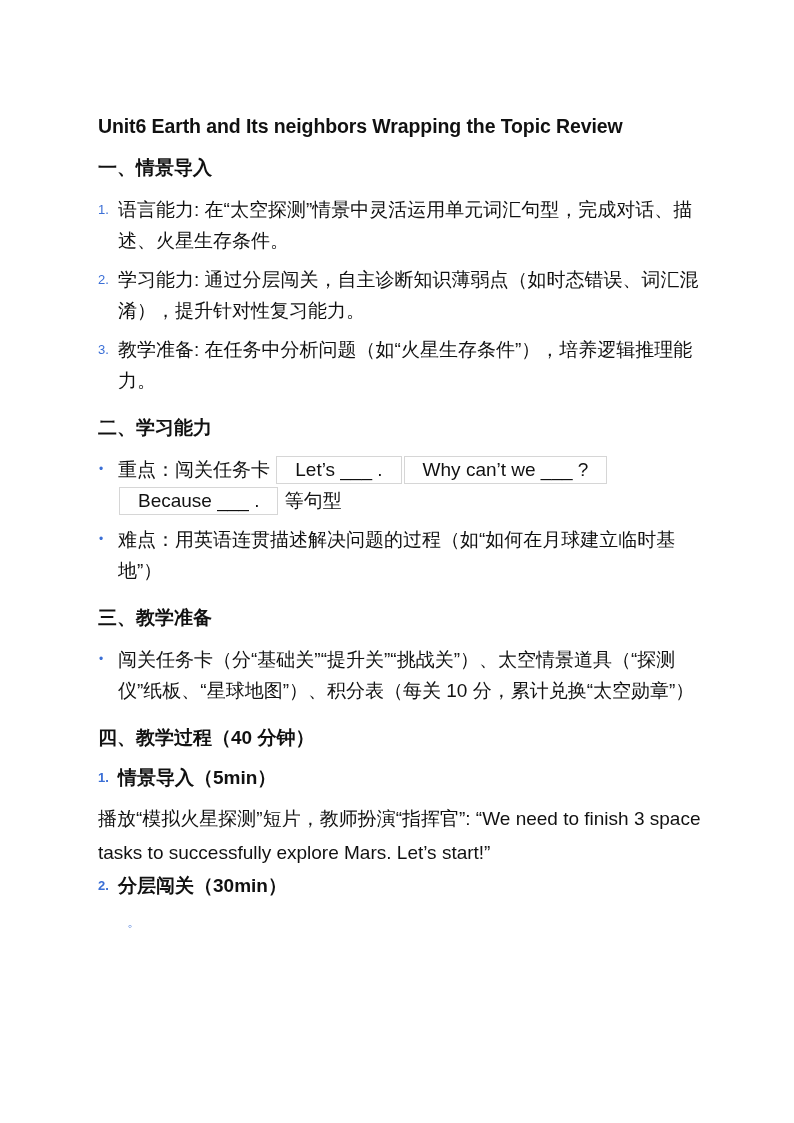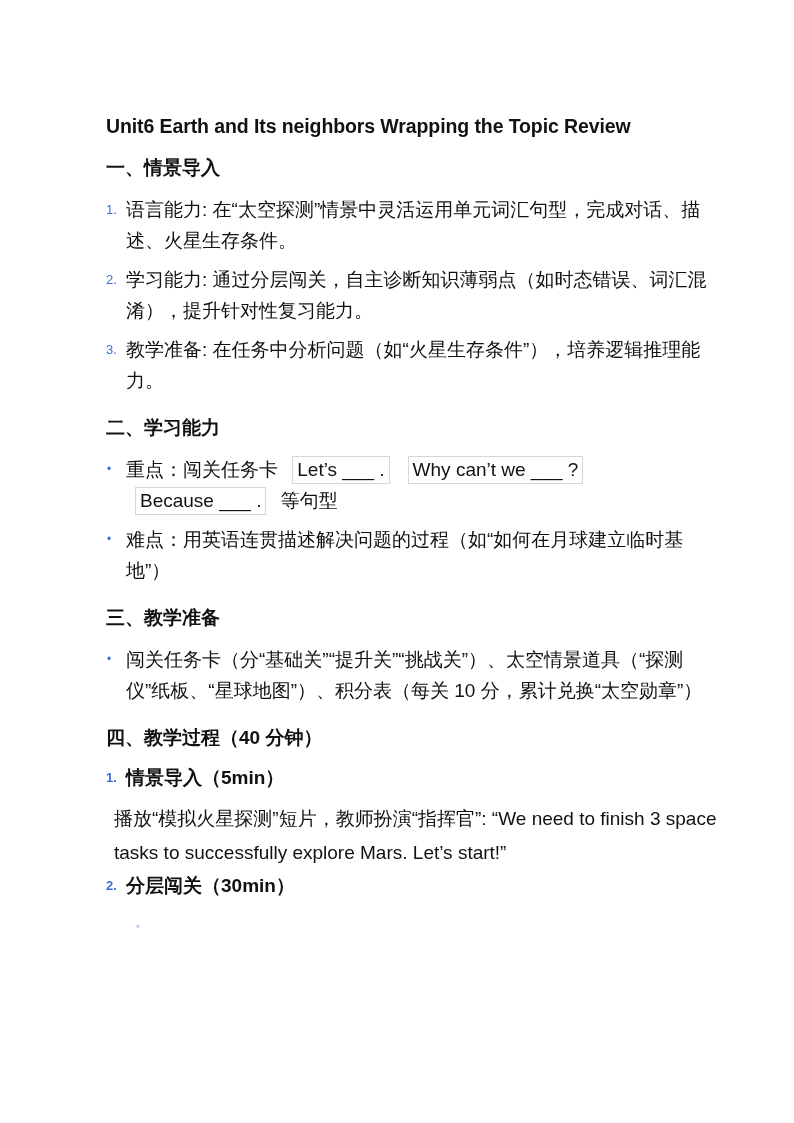--- a/index.html
+++ b/index.html
@@ -10,21 +10,21 @@
     body {
       width: 794px;
       height: 1123px;
       position: relative;
       overflow: hidden;
       font-family: "Liberation Sans", "DejaVu Sans", sans-serif;
       color: #111111;
     }
     .page {
       position: absolute;
-      left: 106px;
+      left: 98px;
       top: 112px;
       width: 612px;
     }
     .doc-title {
       font-size: 19.5px;
       font-weight: bold;
       line-height: 28px;
       margin: 0 0 14px 0;
       letter-spacing: -0.1px;
     }
@@ -57,30 +57,30 @@
     .marker.bullet {
       font-size: 12px;
       left: 1px;
     }
     .strong {
       font-weight: normal;
     }
     .code-box {
       display: inline-block;
       border: 1px solid #d6d6d6;
-      padding: 0 4px;
+      padding: 0 18px;
       line-height: 26px;
-      margin: 0 9px;
+      margin: 0 1px;
       font-family: "Liberation Sans", sans-serif;
       font-size: 19px;
     }
     .para {
       font-size: 19px;
       line-height: 34px;
-      margin: 0 0 2px 8px;
+      margin: 0 0 2px 0;
     }
     .sub-heading {
       position: relative;
       padding-left: 20px;
       font-size: 19px;
       line-height: 28px;
       font-weight: bold;
       margin: 0 0 10px 0;
     }
     .sub-list {

